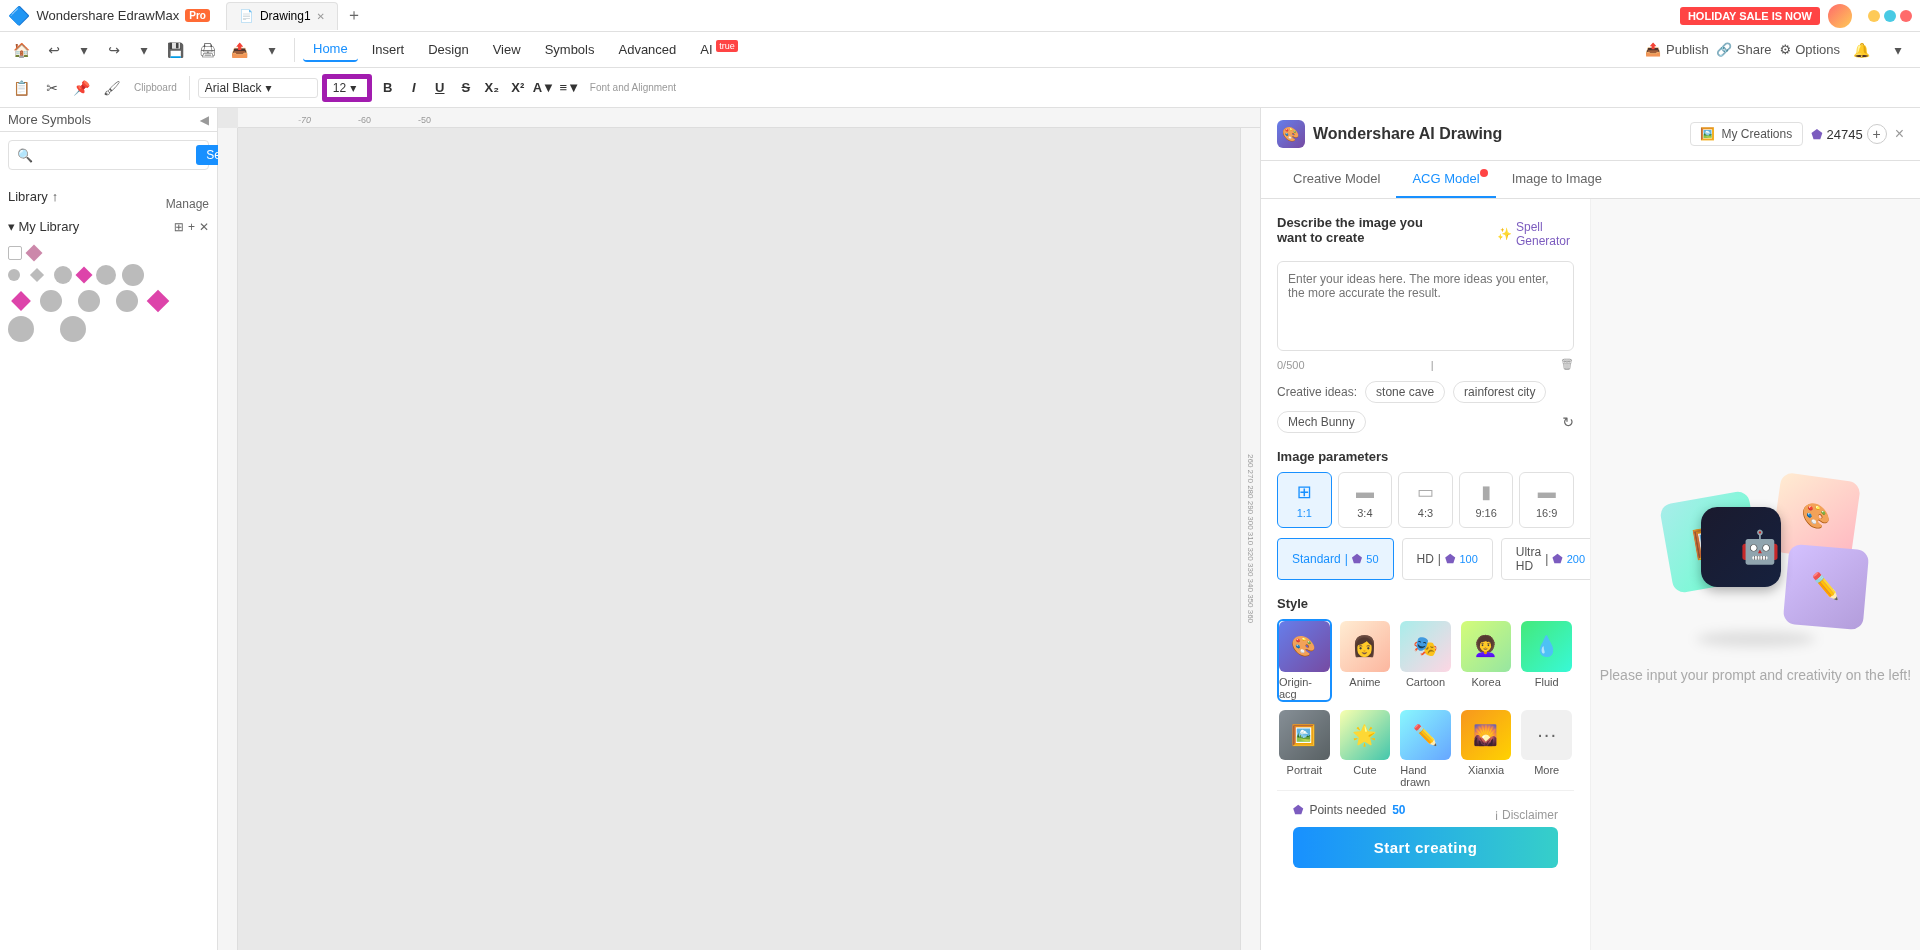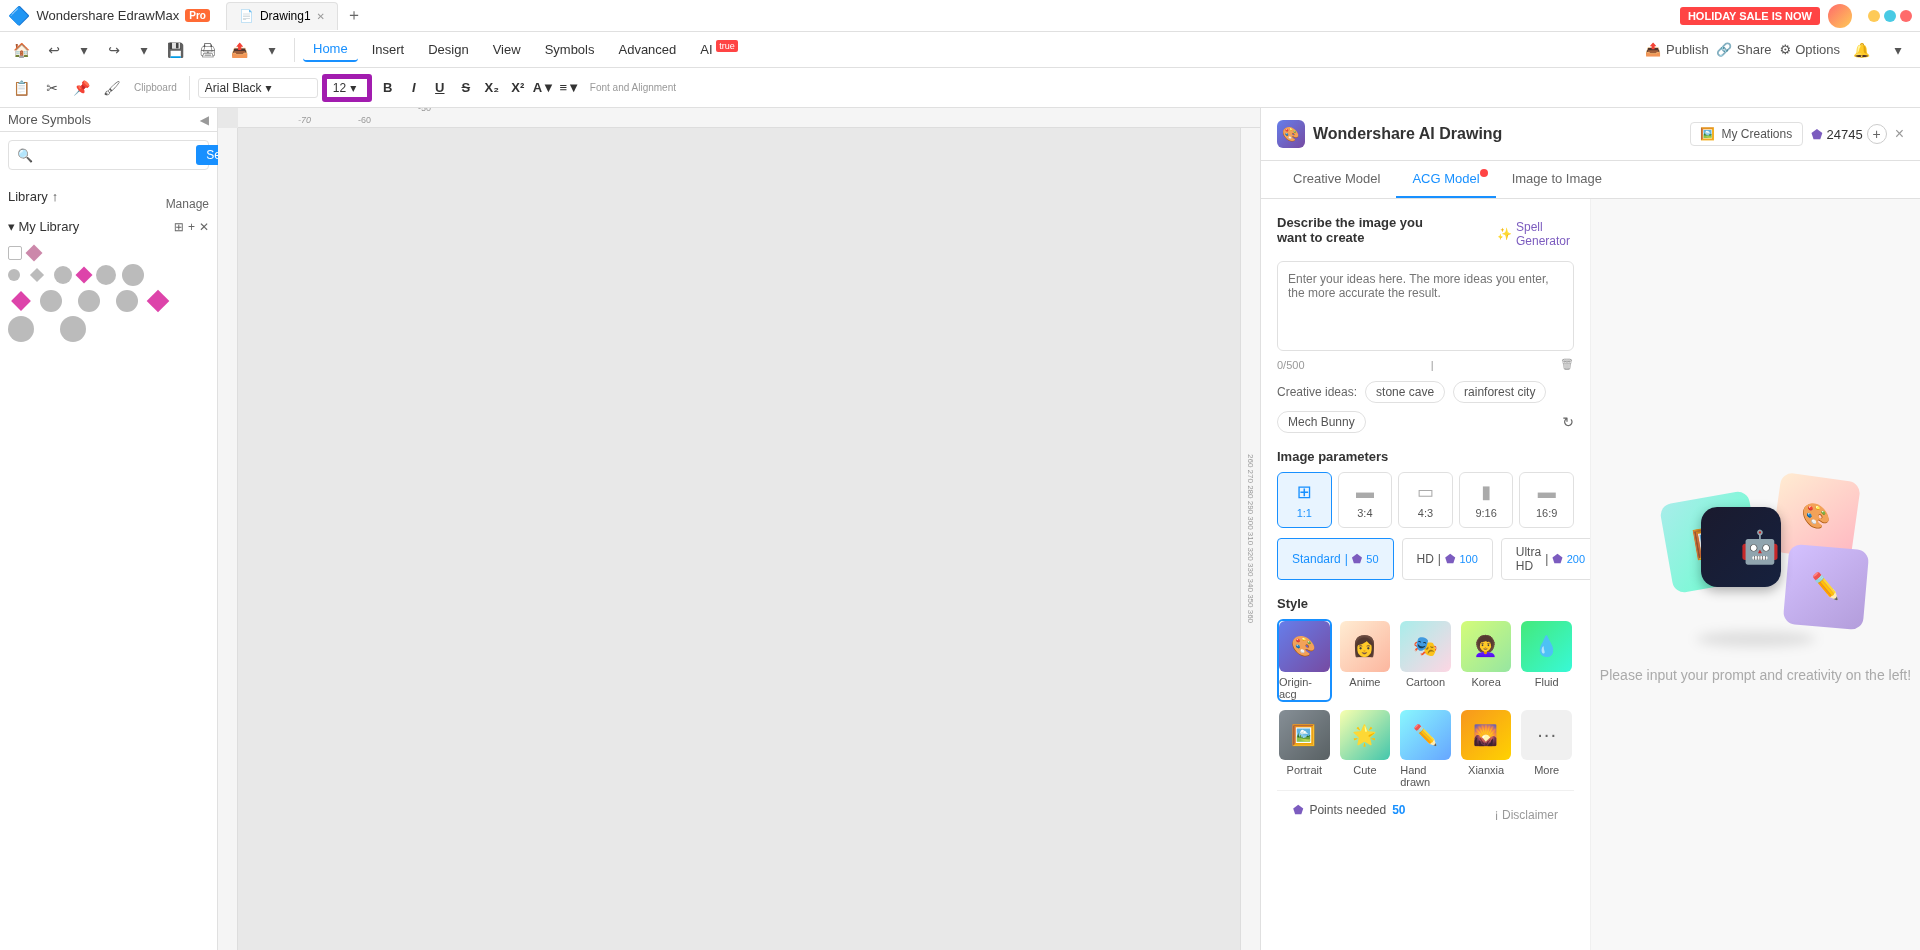--- a/index.html
+++ b/index.html
@@ -333,21 +333,21 @@
         <span style="width:26px;height:26px;background:#bbb;border-radius:50%;display:inline-block;margin-left:20px;"></span>
       </div>
     </div>
   </div>
 
   <div class="canvas-area">
 
     <div class="h-ruler">
       <span style="font-size:9px;color:#999;position:absolute;left:60px;bottom:2px;font-style:italic;">-70</span>
       <span style="font-size:9px;color:#999;position:absolute;left:120px;bottom:2px;">-60</span>
-      <span style="font-size:9px;color:#999;position:absolute;left:180px;bottom:14px;">-50</span>
+      <span style="font-size:9px;color:#999;position:absolute;left:180px;bottom:2px;">-50</span>
     </div>
 
     <div class="v-ruler"></div>
 
     <div style="position:absolute;top:20px;right:0;width:20px;bottom:0;display:flex;flex-direction:column;justify-content:space-around;align-items:center;background:#f5f5f5;border-left:1px solid #ddd;z-index:10;">
       <span style="font-size:8px;color:#999;writing-mode:vertical-rl;">260 270 280 290 300 310 320 330 340 350 360</span>
     </div>
   </div>
 
   <div class="ai-panel">
@@ -516,20 +516,21 @@
             <div class="points-needed">
               <span style="color:#7c5cbf;">⬟</span>
               <span>Points needed</span>
               <span class="points-val">50</span>
             </div>
             <div class="disclaimer-link">
               <span>ℹ</span>
               <span>Disclaimer</span>
             </div>
           </div>
+          <button class="start-btn">Start creating</button>
         </div>
       </div>
 
       <div class="ai-right-panel">
         <div class="ai-right-empty">
 
           <div style="position:relative;width:220px;height:180px;">
 
             <div style="position:absolute;left:20px;top:30px;width:90px;height:90px;background:linear-gradient(135deg,#a8edea,#6fc);border-radius:12px;transform:rotate(-10deg);display:flex;align-items:center;justify-content:center;font-size:28px;">🖼️</div>
 

